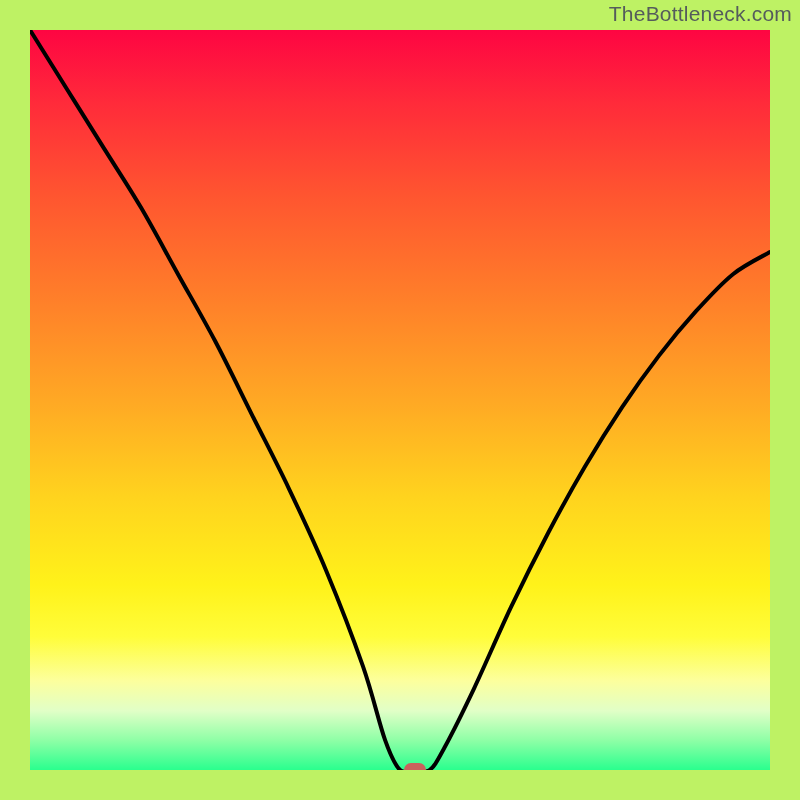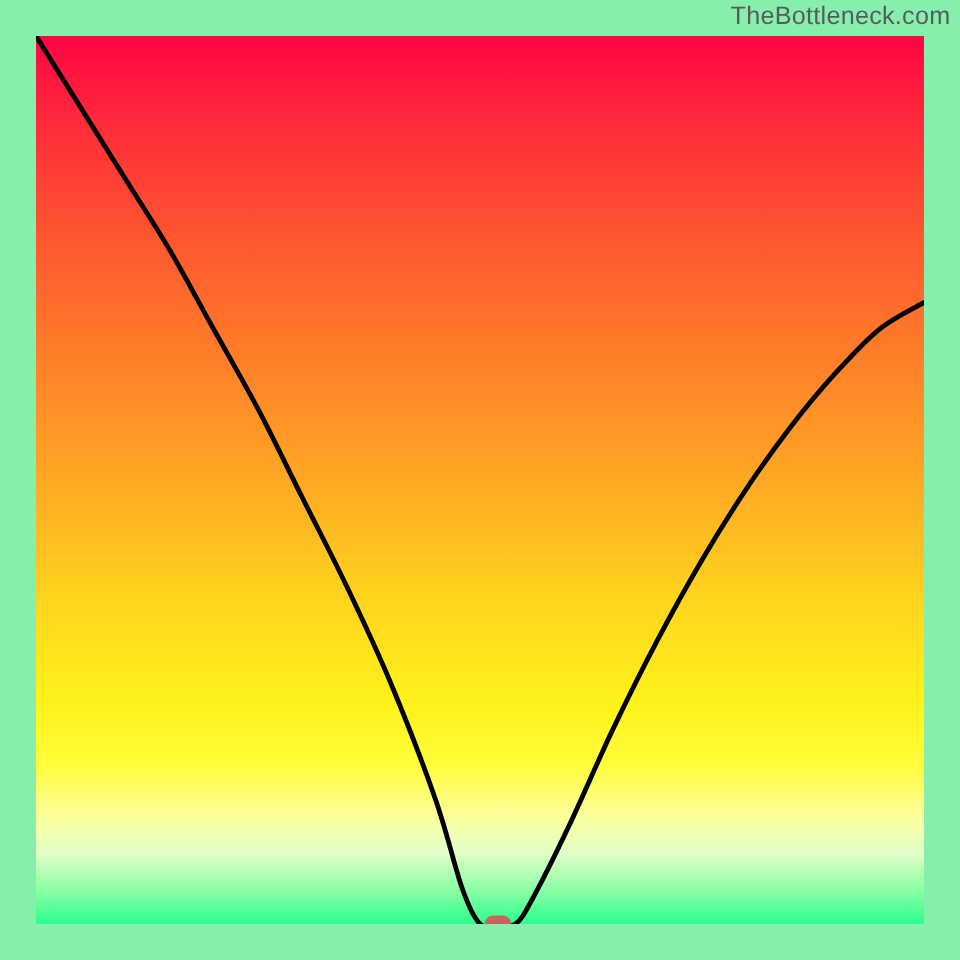--- a/index.html
+++ b/index.html
@@ -8,21 +8,21 @@
     width: 800px;
     height: 800px;
     overflow: hidden;
     background: #000;
     font-family: Arial, Helvetica, sans-serif;
   }
   .frame {
     position: relative;
     width: 800px;
     height: 800px;
-    background: #86efac;
+    background: #bef264;
   }
   .watermark {
     position: absolute;
     top: 2px;
     right: 8px;
     color: #555c5c;
     font-size: 21px;
     font-weight: 500;
     letter-spacing: 0.2px;
     z-index: 30;

